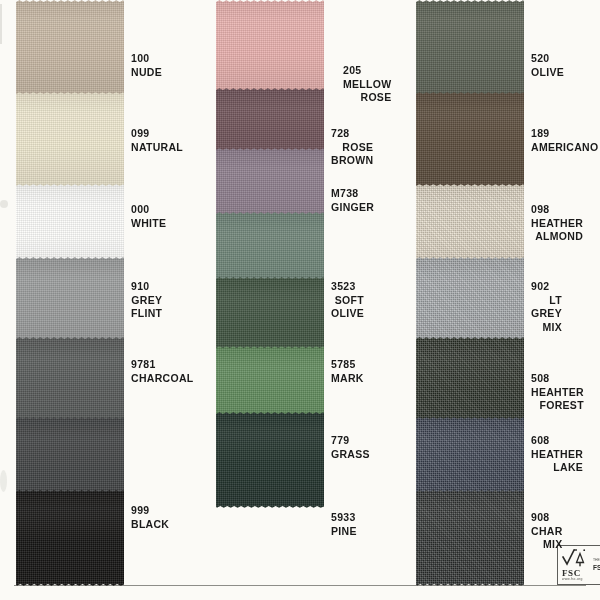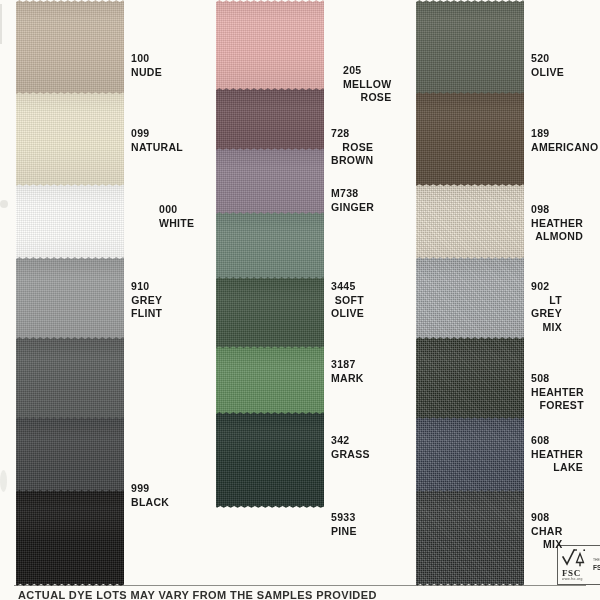--- a/index.html
+++ b/index.html
@@ -274,24 +274,25 @@
           </div>
         </div>
         <div class="swatch-chip" style="top: 490px; height: 96px; z-index: 7;">
           <div class="chip-body" style="background: rgb(21, 20, 19);">
             <div class="chip-shade"></div>
           </div>
         </div>
       </div>
   <div class="label" style="top: 52px; z-index: 50;"><span class="code">100</span><span class="name">NUDE</span></div>
       <div class="label" style="top: 127px; z-index: 50;"><span class="code">099</span><span class="name">NATURAL</span></div>
-      <div class="label" style="top: 203px; z-index: 50; margin-left: 28px;"><span class="code">000</span><span class="name">WHITE</span></div>
+      <div class="label" style="top: 203px; z-index: 50;"><span class="code">000</span><span class="name">WHITE</span></div>
       <div class="label" style="top: 280px; z-index: 50;"><span class="code">910</span><span class="name">GREY
 FLINT</span></div>
-      <div class="label" style="top: 482px; z-index: 50;"><span class="code">999</span><span class="name">BLACK</span></div>
+      <div class="label" style="top: 358px; z-index: 50;"><span class="code">9781</span><span class="name">CHARCOAL</span></div>
+      <div class="label" style="top: 504px; z-index: 50;"><span class="code">999</span><span class="name">BLACK</span></div>
     </div>
   <div class="column" id="col-1">
     <div class="swatch-stack">
         <div class="swatch-chip" style="top: 0px; height: 96px; z-index: 1;">
           <div class="chip-body" style="background: rgb(232, 176, 173);">
             <div class="chip-shade"></div>
           </div>
         </div>
         <div class="swatch-chip" style="top: 88px; height: 96px; z-index: 2;">
           <div class="chip-body" style="background: rgb(110, 81, 87);">
@@ -322,24 +323,24 @@
           <div class="chip-body" style="background: rgb(34, 51, 44);">
             <div class="chip-shade"></div>
           </div>
         </div>
       </div>
   <div class="label" style="top: 64px; z-index: 50; margin-left: 12px;"><span class="code">205</span><span class="name">MELLOW
 ROSE</span></div>
       <div class="label" style="top: 127px; z-index: 50;"><span class="code">728</span><span class="name">ROSE
 BROWN</span></div>
       <div class="label" style="top: 187px; z-index: 50;"><span class="code">M738</span><span class="name">GINGER</span></div>
-      <div class="label" style="top: 280px; z-index: 50;"><span class="code">3445</span><span class="name">SOFT
+      <div class="label" style="top: 280px; z-index: 50;"><span class="code">3523</span><span class="name">SOFT
 OLIVE</span></div>
-      <div class="label" style="top: 358px; z-index: 50;"><span class="code">3187</span><span class="name">MARK</span></div>
-      <div class="label" style="top: 434px; z-index: 50;"><span class="code">342</span><span class="name">GRASS</span></div>
+      <div class="label" style="top: 358px; z-index: 50;"><span class="code">5785</span><span class="name">MARK</span></div>
+      <div class="label" style="top: 434px; z-index: 50;"><span class="code">779</span><span class="name">GRASS</span></div>
       <div class="label" style="top: 511px; z-index: 50;"><span class="code">5933</span><span class="name">PINE</span></div>
     </div>
   <div class="column" id="col-2">
     <div class="swatch-stack">
         <div class="swatch-chip" style="top: 0px; height: 96px; z-index: 1;">
           <div class="chip-body" style="background: rgb(93, 99, 86);">
             <div class="chip-shade"></div>
           </div>
         </div>
         <div class="swatch-chip" style="top: 92px; height: 96px; z-index: 2;">
@@ -400,15 +401,14 @@
       <div id="fsc-word">FSC</div>
       <div id="fsc-sub">www.fsc.org</div>
     </div>
     <div id="fsc-side">
       <div id="fsc-side-line1">THE MARK OF</div>
       <div id="fsc-side-line2">FSC</div>
     </div>
   </div>
 
   <div id="footer-rule"></div>
-  <div id="footer-note">ACTUAL DYE LOTS MAY VARY FROM THE SAMPLES PROVIDED</div>
 
 </div>
 
 </body></html>

